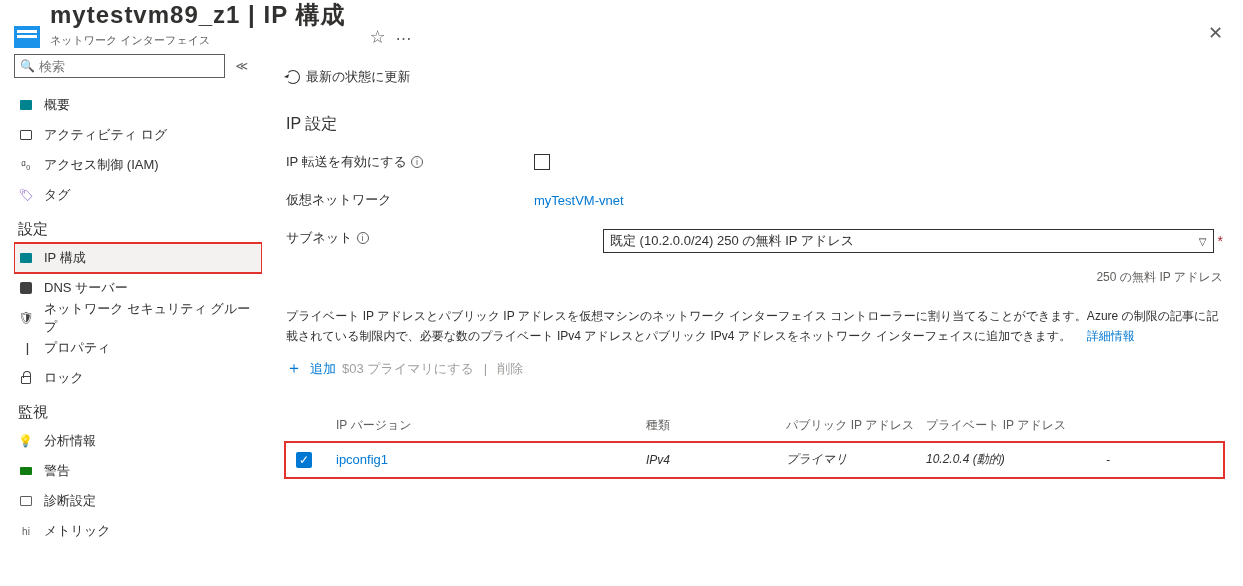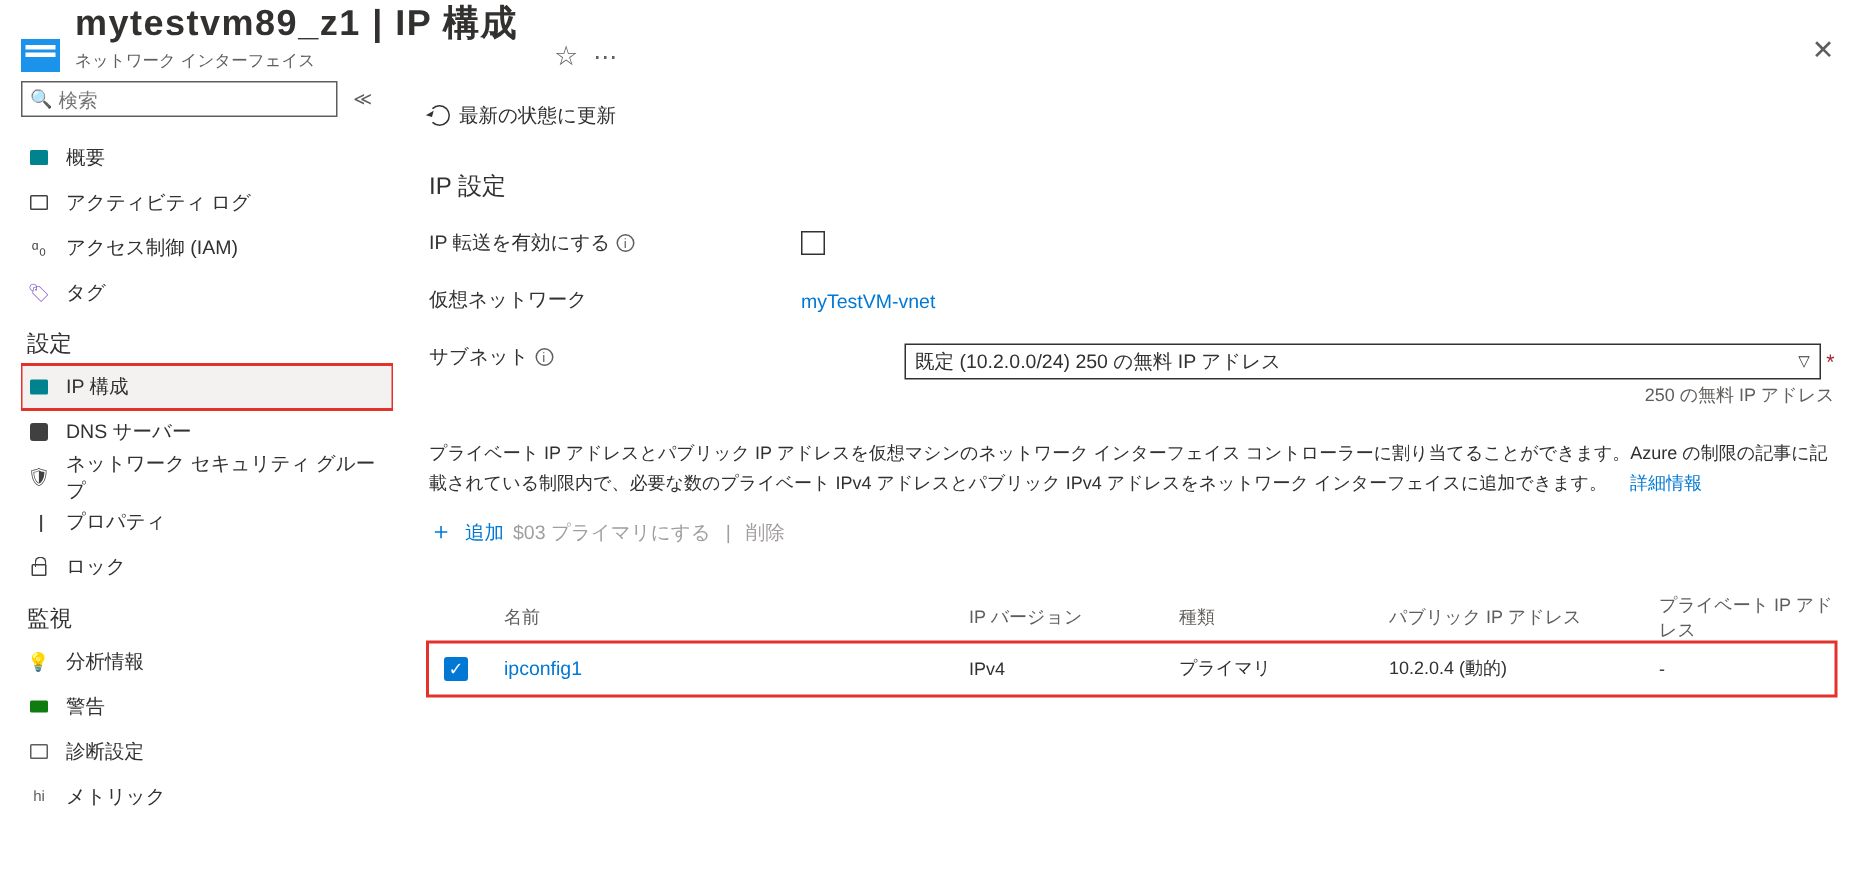--- a/index.html
+++ b/index.html
@@ -162,21 +162,21 @@
   .cb { width:16px;height:16px;border:1px solid #323130;background:#fff;}
   .link { color:#0078d4; cursor:pointer;}
   .subnet-wrap{ flex:1; max-width: 620px; position:relative;}
   .subnet-sel {
     height: 24px; border:1px solid #323130;
     display:flex; align-items:center; justify-content:space-between;
     padding:0 6px; width:100%;
   }
   .chev{ font-size:10px; color:#323130;}
   .req{ color:#a4262c; font-size:14px; margin-left:4px;}
-  .sub-help { text-align:right; font-size:12px; color:#605e5c; margin-top:2px;}
+  .sub-help { text-align:right; font-size:12px; color:#605e5c; margin-top:16px;}
 
   .para { font-size:12px; color:#323130; line-height:1.7; margin: 18px 0 4px 0;}
   .para .link{ font-size:12px;margin-left:12px;}
 
   .cmd2 { display:flex; align-items:center; gap:6px; height:36px; color:#0078d4;}
   .cmd2 .plus{ font-size:16px; font-weight:300; margin-right:2px;}
   .cmd2 .disabled{ color:#a19f9d;}
   .divider{ color:#a19f9d; margin:0 4px;}
 
   .tbl { margin-top: 22px;}
@@ -191,21 +191,21 @@
     outline: 2px solid #e3322b;
     outline-offset: 0;
     background:#fff;
   }
   .cbx {
     width:16px;height:16px;background:#0078d4;border-radius:2px;
     display:inline-flex;align-items:center;justify-content:center;color:#fff;font-size:12px;
     margin-left:10px;
   }
   .td-name{ color:#0078d4; cursor:pointer;}
-  .td { font-size:12px; color:#323130;}
+  .td { font-size:12px; color:#323130;font-style:italic;}
 </style>
 </head>
 <body>
 
 <div class="header">
   <span class="hdr-icon"></span>
   <div>
     <div class="hdr-title">mytestvm89_z1 | IP 構成</div>
     <div class="hdr-sub">ネットワーク インターフェイス</div>
   </div>
@@ -347,21 +347,20 @@
       <span class="plus">＋</span>
       <span>追加</span>
       <span class="disabled">$03 プライマリにする</span>
       <span class="divider">|</span>
       <span class="disabled">削除</span>
     </div>
 
     <div class="tbl">
       <div class="th-row">
         <span></span>
-        <span>名前</span>
         <span>IP バージョン</span>
         <span>種類</span>
         <span>パブリック IP アドレス</span>
         <span>プライベート IP アドレス</span>
       </div>
       <div class="td-row">
         <span><span class="cbx">✓</span></span>
         <span class="td-name">ipconfig1</span>
         <span class="td">IPv4</span>
         <span class="td">プライマリ</span>

